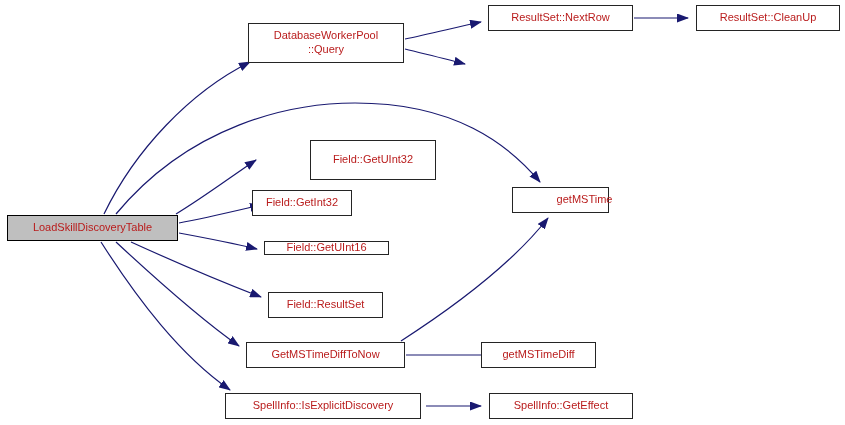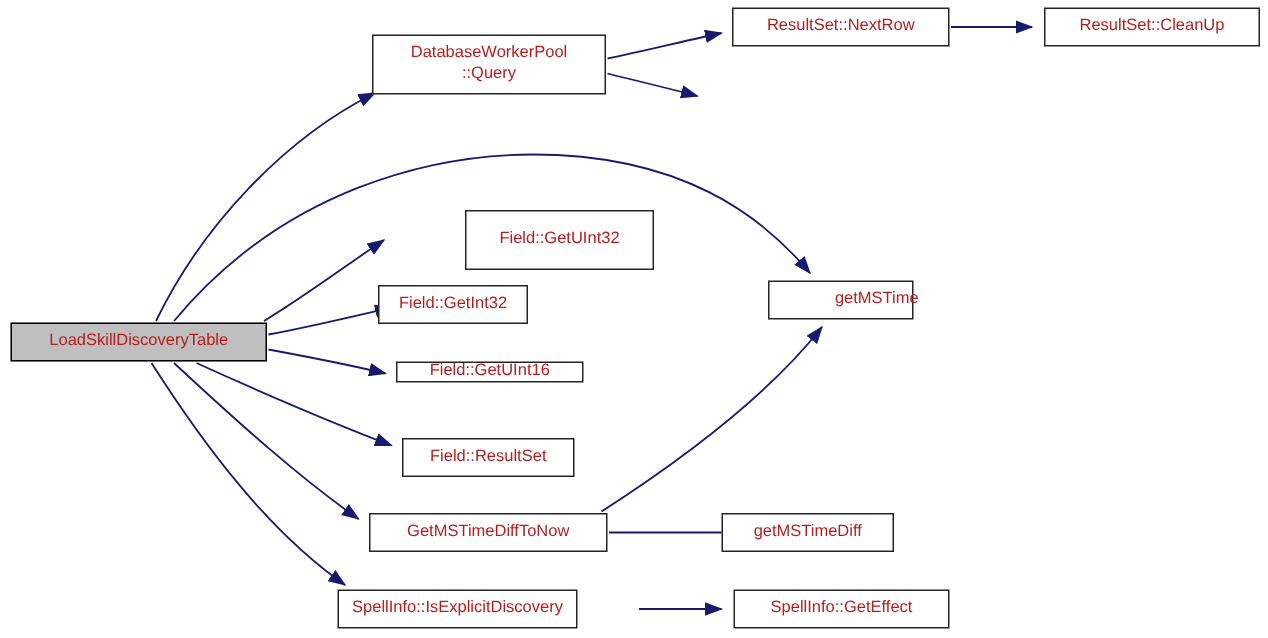--- a/index.html
+++ b/index.html
@@ -77,15 +77,15 @@
 ::Query</div>
     <div class="node" style="left: 488px; top: 5px; width: 145px; height: 26px;">ResultSet::NextRow</div>
     <div class="node" style="left: 696px; top: 5px; width: 144px; height: 26px;">ResultSet::CleanUp</div>
     <div class="node" style="left: 263px; top: 140px; width: 126px; height: 40px; margin-left: 47px;">Field::GetUInt32</div>
     <div class="node" style="left: 252px; top: 190px; width: 100px; height: 26px; text-align: center;">Field::GetInt32</div>
     <div class="node" style="left: 264px; top: 241px; width: 125px; height: 14px;">Field::GetUInt16</div>
     <div class="node" style="left: 268px; top: 292px; width: 115px; height: 26px;">Field::ResultSet</div>
     <div class="node" style="left: 512px; top: 187px; width: 97px; height: 26px; padding-left: 48px;">getMSTime</div>
     <div class="node" style="left: 246px; top: 342px; width: 159px; height: 26px;">GetMSTimeDiffToNow</div>
     <div class="node" style="left: 481px; top: 342px; width: 115px; height: 26px;">getMSTimeDiff</div>
-    <div class="node" style="left: 225px; top: 393px; width: 160px; height: 26px;">SpellInfo::IsExplicitDiscovery</div>
+    <div class="node" style="left: 225px; top: 393px; width: 196px; height: 26px;">SpellInfo::IsExplicitDiscovery</div>
     <div class="node" style="left: 489px; top: 393px; width: 144px; height: 26px;">SpellInfo::GetEffect</div>
   </div>
 
 </body></html>

